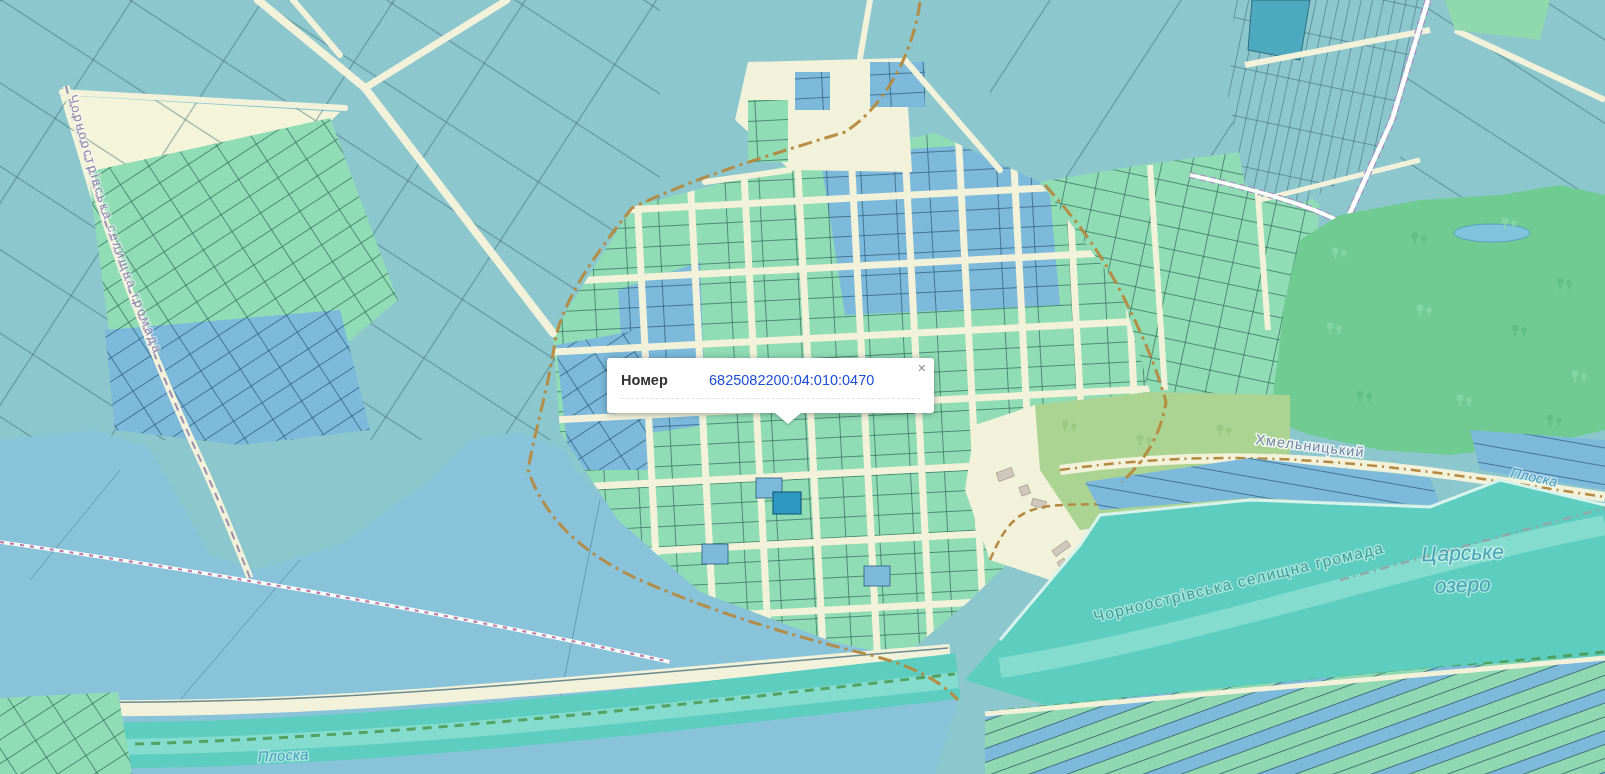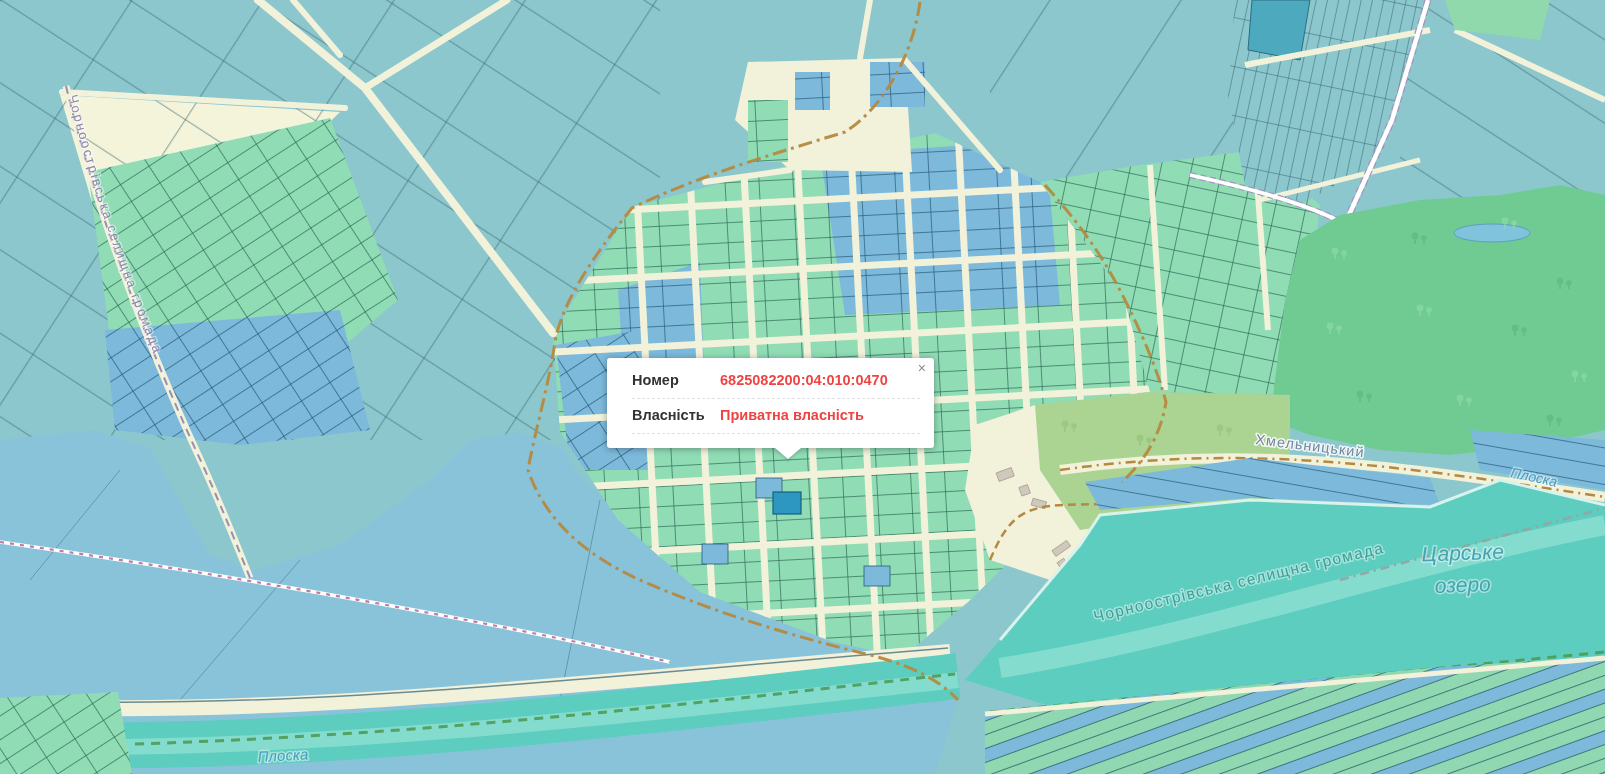--- a/index.html
+++ b/index.html
@@ -8,24 +8,24 @@
   .stage svg{position:absolute;left:0;top:0;display:block;}
   .maplabel{paint-order:stroke;stroke:rgba(255,255,255,.85);stroke-width:3px;
             stroke-linejoin:round;font-family:"Liberation Sans",sans-serif;}
   .maplabel.soft{stroke:rgba(255,255,255,.45);}
   .popup{position:absolute;left:607px;top:358px;width:327px;background:#fff;
          border-radius:3px;box-shadow:0 1px 7px rgba(0,0,0,.35);
          padding:6px 14px 14px 14px;box-sizing:border-box;z-index:5;}
   .popup-close{position:absolute;top:2px;right:8px;font-size:14px;line-height:16px;
          color:#8a8a8a;cursor:pointer;user-select:none;}
   .popup-row{display:flex;padding:6px 0 7px 0;border-bottom:1px dashed #e2e2e2;
-         font-size:14.5px;line-height:21px;margin-left:11px;}
+         font-size:14.5px;line-height:21px;}
   .popup-row:last-child{border-bottom:none;}
   .popup-row .lbl{width:88px;flex:none;font-weight:bold;color:#333;}
-  .popup-row .val{flex:1;color:#ef4444;font-weight:bold;}
+  .popup-row .val{flex:1;color:#1d4ed8;}
   .popup-pointer{position:absolute;left:168px;bottom:-11px;width:0;height:0;
          border-left:13px solid transparent;border-right:13px solid transparent;
          border-top:11px solid #fff;filter:drop-shadow(0 2px 1px rgba(0,0,0,.15));}
 </style>
 </head>
 <body>
 
 <div class="stage">
 
 <svg width="1605" height="774" viewBox="0 0 1605 774">
@@ -267,20 +267,16 @@
   <text class="maplabel soft" x="258" y="762" transform="rotate(-3 258 762)" font-size="15" font-style="italic" fill="#46a0c0">Плоска</text>
   <text class="maplabel soft" x="1510" y="477" transform="rotate(12 1510 477)" font-size="14" font-style="italic" fill="#46a0c0">Плоска</text>
 </svg>
 
 <div class="popup">
   <div class="popup-close">×</div>
   <div class="popup-row">
     <div class="lbl">Номер</div>
     <div class="val">6825082200:04:010:0470</div>
   </div>
-  <div class="popup-row">
-    <div class="lbl">Власність</div>
-    <div class="val">Приватна власність</div>
-  </div>
   <div class="popup-pointer"></div>
 </div>
 
 </div>
 
 </body></html>

